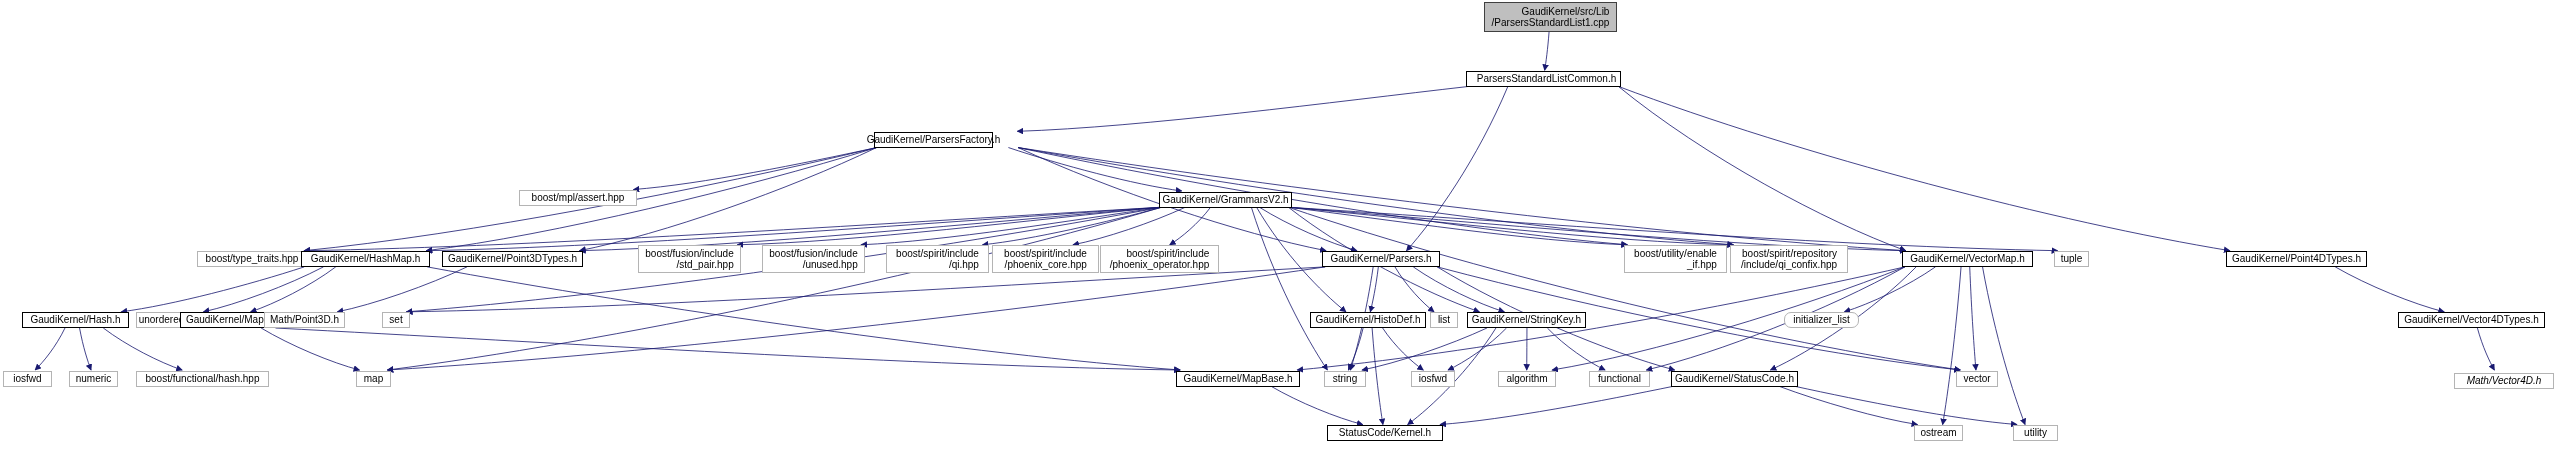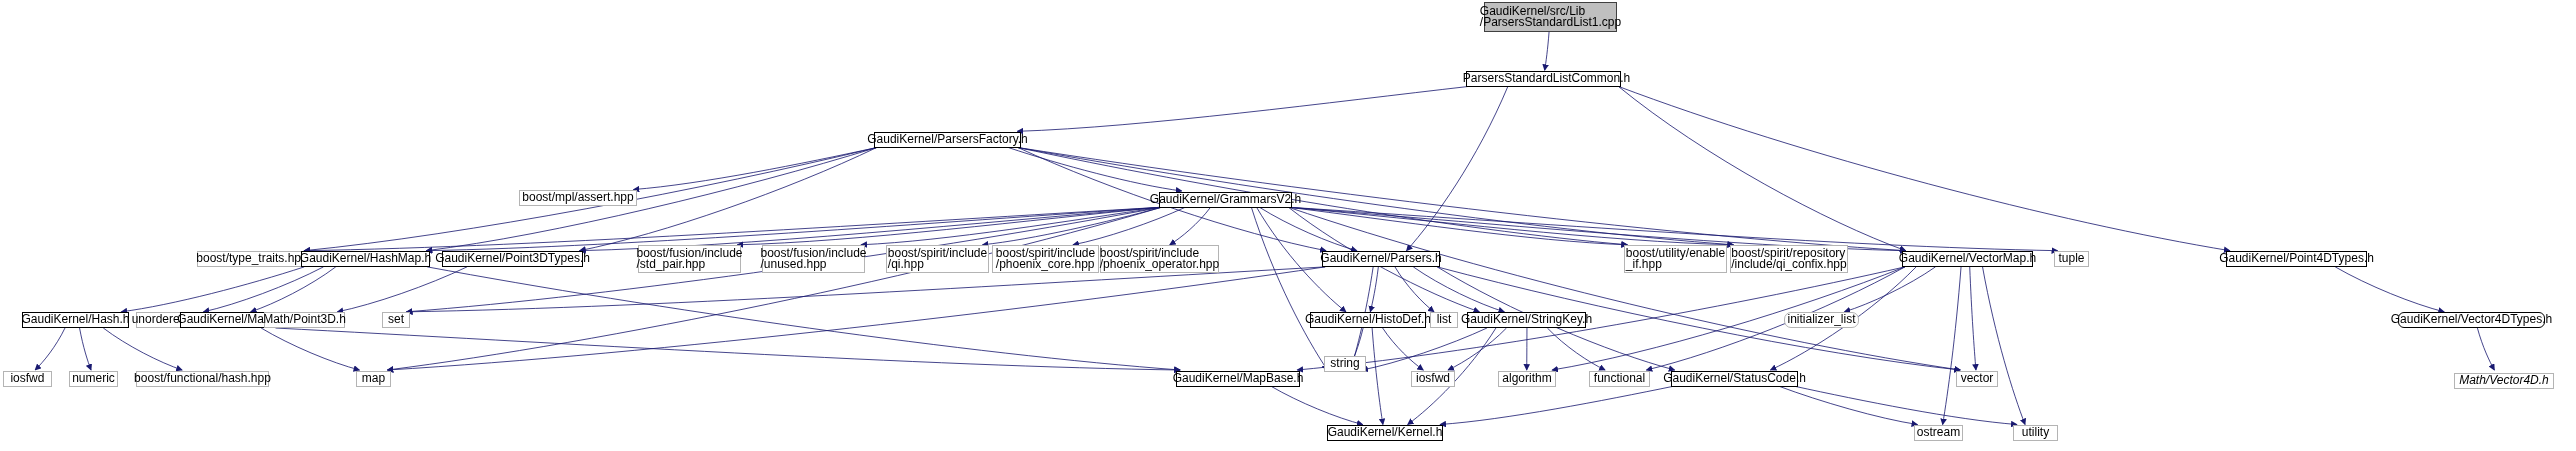--- a/index.html
+++ b/index.html
@@ -1,21 +1,21 @@
 <!DOCTYPE html>
 <html style="font-size:11.8px"><head>
 <meta charset="utf-8">
 <style>
   html,body{margin:0;padding:0;background:#ffffff;}
   #canvas{position:relative;width:2576px;height:452px;background:#ffffff;
           font-family:"Liberation Sans","DejaVu Sans",sans-serif;overflow:hidden;}
   #edges{position:absolute;left:0;top:0;width:2576px;height:452px;pointer-events:none;}
   .node{position:absolute;box-sizing:border-box;display:flex;flex-direction:column;
-        align-items:center;justify-content:center;text-align:left;
-        font-size:12px;line-height:11px;color:#000000;white-space:pre;
+        align-items:center;justify-content:center;text-align:right;
+        font-size:10px;line-height:11px;color:#000000;white-space:pre;
         background:#ffffff;border:0.7px solid #b4b4b4;}
   .node.hdr{border:1.1px solid #000000;}
   .node.root{background:#bfbfbf;border:1.1px solid #404040;}
 </style>
 </head>
 <body>
 
 <div id="canvas">
   <svg id="edges" viewBox="0 0 3497 613" xmlns="http://www.w3.org/2000/svg">
     <defs>
@@ -96,21 +96,21 @@
         <path d="M2436,524 C2526.6,543.625 2653.44,569.375 2738,576"></path>
         <path d="M1725.39,524 C1762.7364,545.8439 1815.02136,567.1561 1849.878,576"></path>
         <path d="M3170.14,362 C3214.5063999999998,387.6014 3276.6193599999997,412.6486 3318.028,423"></path>
         <path d="M3363.14,445 C3370.0663999999997,470.3614 3379.76336,490.8886 3386.228,502"></path>
       </g>
   </svg>
   <div id="nodes-layer">
       <div class="node root" style="left: 1484px; top: 2.2px; width: 133px; height: 29.5px;">GaudiKernel/src/Lib
 /ParsersStandardList1.cpp</div>
       <div class="node hdr" style="left: 1466px; top: 71px; width: 155px; height: 15.5px; padding-left: 6px;">ParsersStandardListCommon.h</div>
-      <div class="node hdr" style="left: 874px; top: 132px; width: 147px; height: 15.5px;">GaudiKernel/ParsersFactory.h</div>
+      <div class="node hdr" style="left: 874px; top: 132px; width: 119px; height: 15.5px;">GaudiKernel/ParsersFactory.h</div>
       <div class="node hdr" style="left: 1159px; top: 192px; width: 133px; height: 15.5px;">GaudiKernel/GrammarsV2.h</div>
       <div class="node sys" style="left: 519px; top: 190px; width: 118px; height: 15.5px;">boost/mpl/assert.hpp</div>
       <div class="node sys" style="left: 197px; top: 251px; width: 110px; height: 15.5px;">boost/type_traits.hpp</div>
       <div class="node hdr" style="left: 301px; top: 251px; width: 129px; height: 15.5px;">GaudiKernel/HashMap.h</div>
       <div class="node hdr" style="left: 442px; top: 251px; width: 141px; height: 15.5px;">GaudiKernel/Point3DTypes.h</div>
       <div class="node sys" style="left: 638px; top: 245px; width: 103px; height: 28px;">boost/fusion/include
 /std_pair.hpp</div>
       <div class="node sys" style="left: 762px; top: 245px; width: 103px; height: 28px;">boost/fusion/include
 /unused.hpp</div>
       <div class="node sys" style="left: 886px; top: 245px; width: 103px; height: 28px;">boost/spirit/include
@@ -129,31 +129,31 @@
       <div class="node hdr" style="left: 2226px; top: 251px; width: 141px; height: 15.5px;">GaudiKernel/Point4DTypes.h</div>
       <div class="node hdr" style="left: 22px; top: 312px; width: 107px; height: 15.5px;">GaudiKernel/Hash.h</div>
       <div class="node sys" style="left: 136px; top: 312px; width: 76px; height: 15.5px;">unordered_map</div>
       <div class="node hdr" style="left: 180px; top: 312px; width: 98px; height: 15.5px;">GaudiKernel/Map.h</div>
       <div class="node sys" style="left: 264px; top: 312px; width: 81px; height: 15.5px;">Math/Point3D.h</div>
       <div class="node sys" style="left: 382px; top: 312px; width: 28px; height: 15.5px;">set</div>
       <div class="node hdr" style="left: 1310px; top: 312px; width: 116px; height: 15.5px;">GaudiKernel/HistoDef.h</div>
       <div class="node sys" style="left: 1430px; top: 312px; width: 28px; height: 15.5px;">list</div>
       <div class="node hdr" style="left: 1467px; top: 312px; width: 119px; height: 15.5px;">GaudiKernel/StringKey.h</div>
       <div class="node sys" style="left: 1784px; top: 312px; width: 75px; height: 15.5px; border-radius: 7px;">initializer_list</div>
-      <div class="node hdr" style="left: 2398px; top: 312px; width: 147px; height: 15.5px; border-radius: 6px;">GaudiKernel/Vector4DTypes.h</div>
+      <div class="node hdr" style="left: 2398px; top: 312px; width: 147px; height: 15.5px;">GaudiKernel/Vector4DTypes.h</div>
       <div class="node sys" style="left: 2.9px; top: 371px; width: 49px; height: 15.5px;">iosfwd</div>
       <div class="node sys" style="left: 69px; top: 371px; width: 49px; height: 15.5px;">numeric</div>
       <div class="node sys" style="left: 136px; top: 371px; width: 133px; height: 15.5px;">boost/functional/hash.hpp</div>
       <div class="node sys" style="left: 356px; top: 371px; width: 35px; height: 15.5px;">map</div>
       <div class="node hdr" style="left: 1176px; top: 371px; width: 124px; height: 15.5px;">GaudiKernel/MapBase.h</div>
-      <div class="node sys" style="left: 1324px; top: 356px; width: 42px; height: 15.5px;">string</div>
+      <div class="node sys" style="left: 1324px; top: 371px; width: 42px; height: 15.5px;">string</div>
       <div class="node sys" style="left: 1411px; top: 371px; width: 44px; height: 15.5px;">iosfwd</div>
       <div class="node sys" style="left: 1498px; top: 371px; width: 58px; height: 15.5px;">algorithm</div>
       <div class="node sys" style="left: 1589px; top: 371px; width: 61px; height: 15.5px;">functional</div>
       <div class="node hdr" style="left: 1671px; top: 371px; width: 127px; height: 15.5px;">GaudiKernel/StatusCode.h</div>
       <div class="node sys" style="left: 1956px; top: 371px; width: 42px; height: 15.5px;">vector</div>
       <div class="node sys" style="left: 2454px; top: 373px; width: 100px; height: 15.5px; font-style: italic;">Math/Vector4D.h</div>
-      <div class="node hdr" style="left: 1327px; top: 425px; width: 116px; height: 15.5px;">GaudiKernel/Kernel.h</div>
+      <div class="node hdr" style="left: 1327px; top: 425px; width: 116px; height: 15.5px;">StatusCode/Kernel.h</div>
       <div class="node sys" style="left: 1914px; top: 425px; width: 49px; height: 15.5px;">ostream</div>
       <div class="node sys" style="left: 2013px; top: 425px; width: 45px; height: 15.5px;">utility</div>
     </div>
 </div>
 
 
 </body></html>

